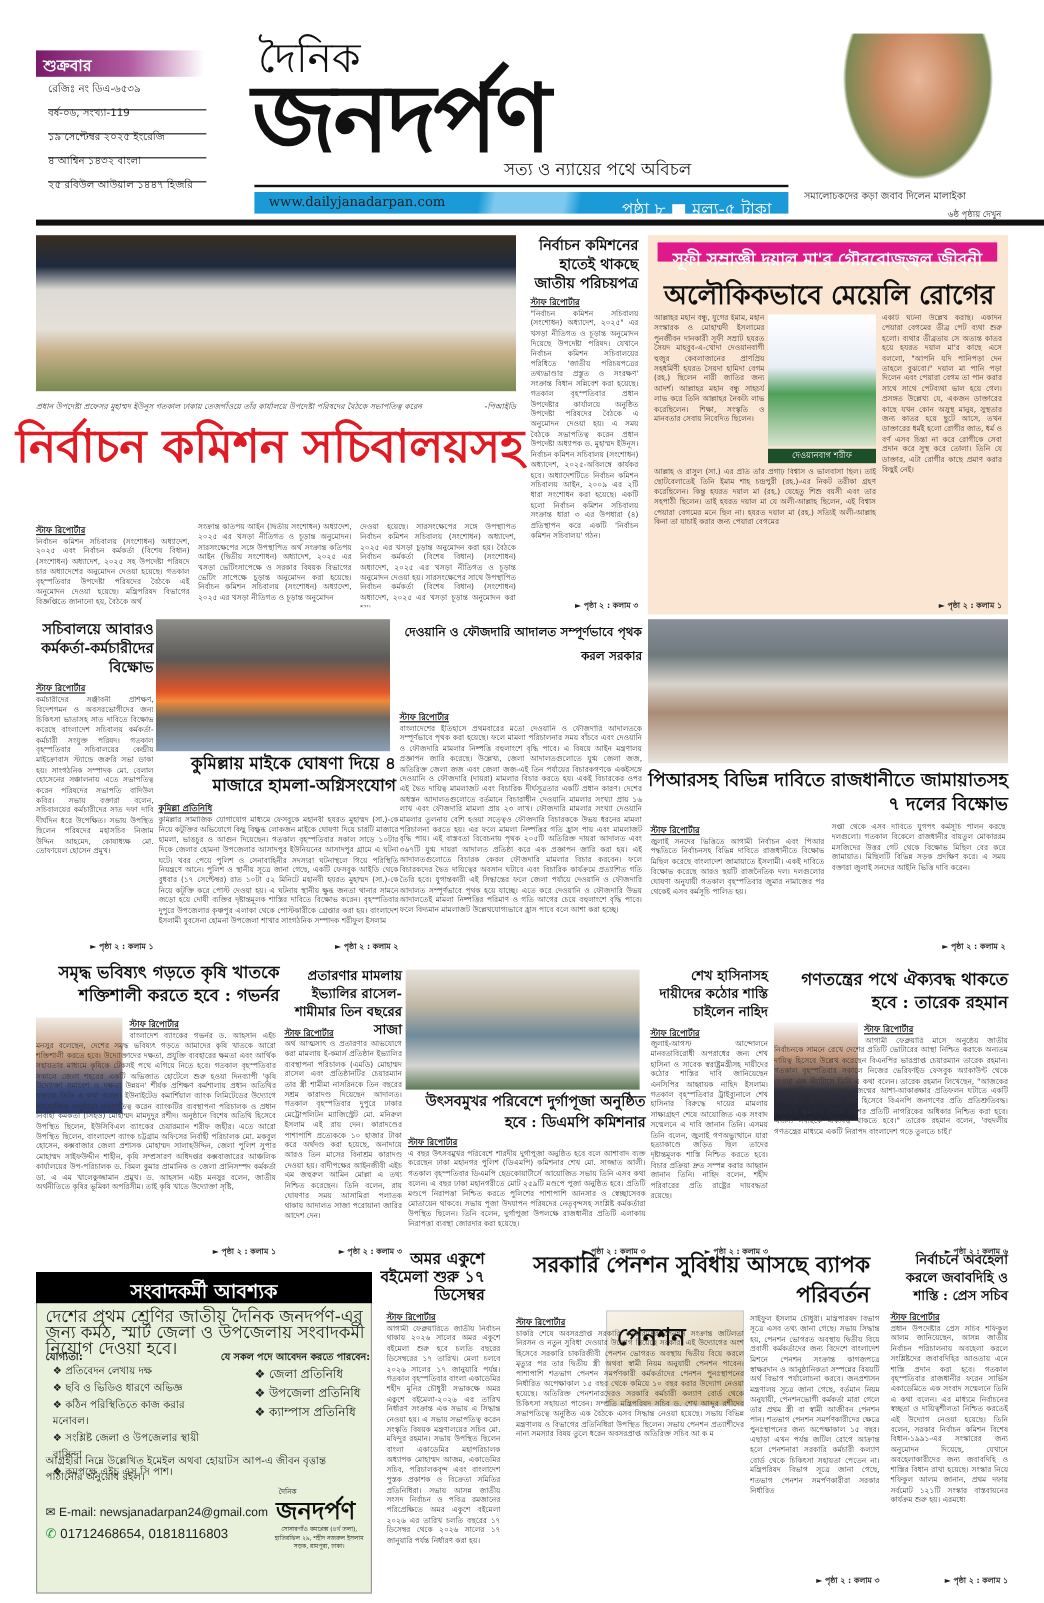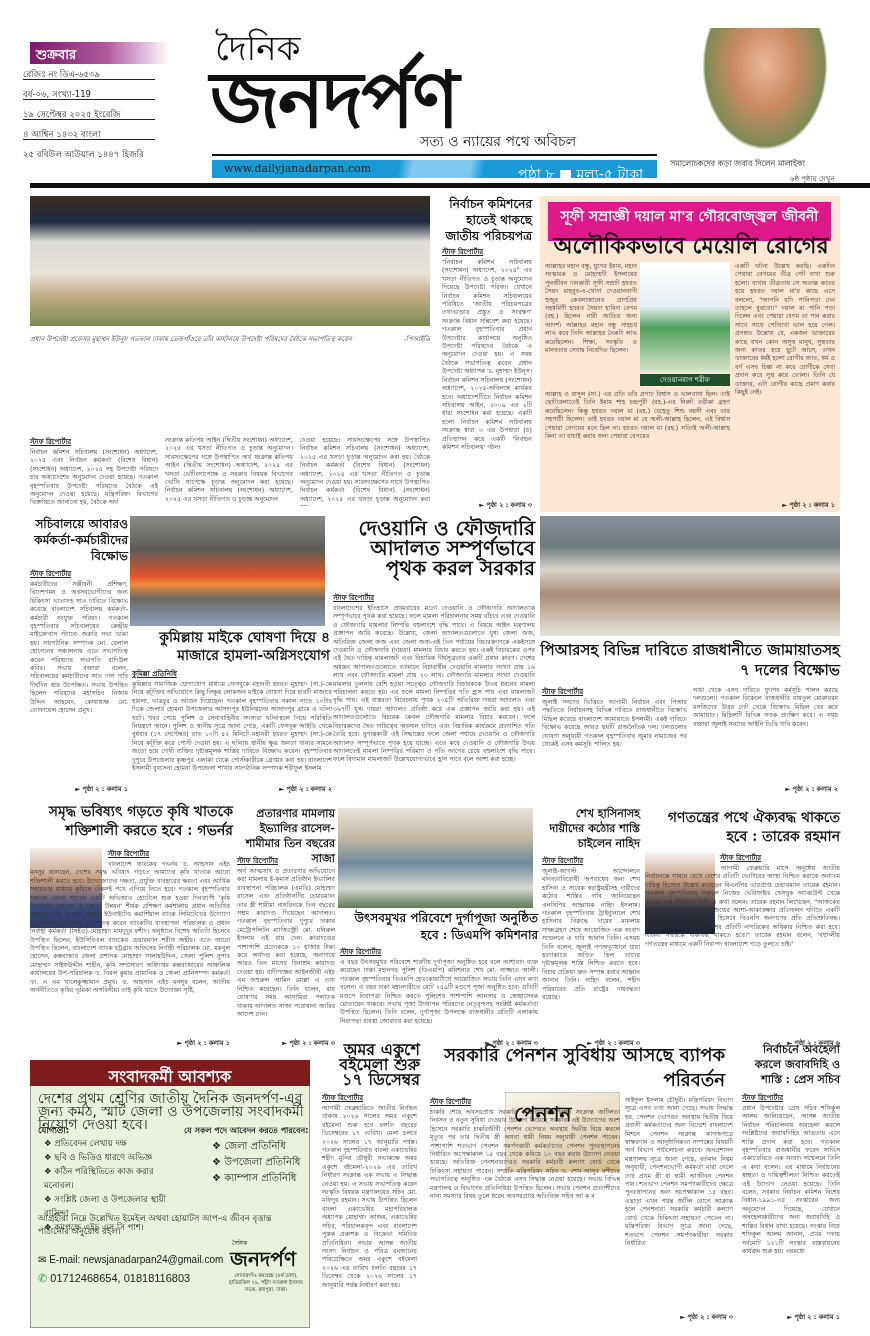--- a/index.html
+++ b/index.html
@@ -6,45 +6,45 @@
 body{width:870px;height:1336px;background:#fff;font-family:"DejaVu Sans",sans-serif;color:#222;position:relative;overflow:hidden}
 .abs{position:absolute}
 .txt{font-size:6.2px;line-height:8.4px;color:#333;text-align:justify;overflow:hidden}
 .rep{font-size:7px;font-weight:bold;text-decoration:underline;color:#222;margin-bottom:2px}
 .hl{font-family:"DejaVu Serif",serif;color:#111;text-align:right;font-weight:bold}
 .cont{font-size:6.5px;font-weight:bold;text-align:right}
 .img{background:linear-gradient(135deg,#9a8f80,#d9d2c4 40%,#7c7468);overflow:hidden}
 .rule{background:#111}
 
 #dayband{left:30px;top:42px;width:140px;height:22px;background:linear-gradient(90deg,#7a1a6a,#b05aa0 55%,#fff);color:#fff;font-size:13px;font-weight:bold;padding:3px 6px}
-.info{left:23px;width:132px;height:16px;font-size:8.5px;border-bottom:1px solid #222;padding-top:4px}
+.info{left:40px;width:132px;height:28px;font-size:8.5px;border-bottom:1px solid #222;padding-top:4px}
 #dainik{left:215px;top:22px;font-size:34px;font-family:"DejaVu Serif",serif;color:#111}
 #logo{left:210px;top:60px;font-size:78px;line-height:80px;font-weight:bold;color:#111;letter-spacing:-2px;font-family:"DejaVu Sans",sans-serif}
 #tagline{left:420px;top:130px;font-size:14px;color:#111}
 #urlbar{left:212px;top:160px;width:445px;height:18px;background:linear-gradient(100deg,#1a9bd7 42%,#7cc8ee 45%,#7cc8ee 58%,#1a9bd7 61%);color:#111}
 #urlbar .u{position:absolute;left:12px;top:2px;font-family:"DejaVu Serif",serif;font-size:11px;color:#222}
 #urlbar .p{position:absolute;right:14px;top:3px;font-size:14px;color:#fff}
 #topline{left:30px;top:183px;width:840px;height:5px}
 #celeb{left:700px;top:28px;width:130px;height:125px;background:radial-gradient(ellipse at 50% 30%,#e9b79a 0,#c98a63 35%,#7c8a55 65%,#fff 68%)}
 #celebcap{left:670px;top:157px;font-size:8px;color:#222}
 #celebpg{left:790px;top:173px;font-size:7px;color:#222}
 
 #leadimg{left:30px;top:196px;width:400px;height:130px;background:linear-gradient(180deg,#3a2e20 0,#1e2a3e 20%,#dcdad4 35%,#e6e1d8 60%,#c8b08a 75%,#7a8a50 100%)}
 #leadcap{left:30px;top:334px;width:400px;font-size:6.5px;font-style:italic;color:#333}
 #leadcap span.r{position:absolute;right:0}
 #leadhl{left:10px;top:350px;width:430px;font-size:38px;line-height:44px;color:#e01b24;text-align:center;font-family:"DejaVu Serif",serif;font-weight:bold}
 
 #sufi{left:540px;top:196px;width:300px;height:316px;background:#fbe6d3}
-#sufibar{left:548px;top:202px;width:283px;height:39px;background:#e0198a;color:#fff;font-size:14px;text-align:center;padding-top:3px;font-weight:bold}
+#sufibar{left:548px;top:202px;width:283px;height:16px;background:#e0198a;color:#fff;font-size:14px;text-align:center;padding-top:3px;font-weight:bold}
 #sufihl{left:545px;top:228px;width:292px;font-size:22px;text-align:center;color:#111;font-family:"DejaVu Serif",serif;font-weight:bold}
 #sufiimg{left:640px;top:262px;width:90px;height:110px;background:linear-gradient(180deg,#fff 0,#e8eef6 40%,#4fa05a 60%,#d8e4cf 100%)}
 #sufiimgcap{left:640px;top:374px;width:90px;font-size:7px;color:#fff;background:#1c4f2a;text-align:center;height:12px}
 
 #ad{left:30px;top:1060px;width:280px;height:268px;background:#e9f0dc;border:1px solid #999}
-#adtitle{left:30px;top:1060px;width:280px;height:26px;background:#7f1d1d;color:#fff;font-size:16px;font-weight:bold;text-align:center;padding-top:4px}
+#adtitle{left:30px;top:1060px;width:280px;height:26px;background:#000000;color:#fff;font-size:16px;font-weight:bold;text-align:center;padding-top:4px}
 .adli{font-size:8.5px;line-height:14px;color:#222}
 </style>
 </head>
 <body>
 
 <div id="dayband" class="abs">শুক্রবার</div>
 <div class="abs info" style="top:64px">রেজিঃ নং ডিএ-৬৫৩৯</div>
 <div class="abs info" style="top:84px">বর্ষ-০৬, সংখ্যা-119</div>
 <div class="abs info" style="top:104px">১৯ সেপ্টেম্বর ২০২৫ ইংরেজি</div>
 <div class="abs info" style="top:124px">৪ আশ্বিন ১৪৩২ বাংলা</div>
@@ -62,20 +62,21 @@
 <div id="celebcap" class="abs">সমালোচকদের কড়া জবাব দিলেন মালাইকা</div>
 <div id="celebpg" class="abs">৬ষ্ঠ পৃষ্ঠায় দেখুন</div>
 <div id="topline" class="abs rule"></div>
 
 <div id="leadimg" class="abs"></div>
 <div id="leadcap" class="abs">
   <span>প্রধান উপদেষ্টা প্রফেসর মুহাম্মদ ইউনূস গতকাল ঢাকায় তেজগাঁওয়ে তাঁর কার্যালয়ে উপদেষ্টা পরিষদের বৈঠকে সভাপতিত্ব করেন</span>
   <span class="r">-পিআইডি</span>
 </div>
 <div id="leadhl" class="abs">
+  <div>নির্বাচন কমিশন সচিবালয়সহ</div>
 </div>
 <div class="abs rep" style="left:30px;top:436px">স্টাফ রিপোর্টার</div>
 <div class="abs txt" style="left:30px;top:448px;width:128px;height:58px">নির্বাচন কমিশন সচিবালয় (সংশোধন) অধ্যাদেশ, ২০২৫ এবং নির্বাচন কর্মকর্তা (বিশেষ বিধান) (সংশোধন) অধ্যাদেশ, ২০২৫ সহ উপদেষ্টা পরিষদে চার অধ্যাদেশের অনুমোদন দেওয়া হয়েছে। গতকাল বৃহস্পতিবার উপদেষ্টা পরিষদের বৈঠকে এই অনুমোদন দেওয়া হয়েছে। মন্ত্রিপরিষদ বিভাগের বিজ্ঞপ্তিতে জানানো হয়, বৈঠকে অর্থ</div>
 <div class="abs txt" style="left:165px;top:436px;width:128px;height:70px">সংক্রান্ত কতিপয় আইন (দ্বিতীয় সংশোধন) অধ্যাদেশ, ২০২৫ এর খসড়া নীতিগত ও চূড়ান্ত অনুমোদন। সারসংক্ষেপের সঙ্গে উপস্থাপিত অর্থ সংক্রান্ত কতিপয় আইন (দ্বিতীয় সংশোধন) অধ্যাদেশ, ২০২৫ এর খসড়া ভেটিংসাপেক্ষে ও সরকার বিষয়ক বিভাগের ভেটিং সাপেক্ষে চূড়ান্ত অনুমোদন করা হয়েছে। নির্বাচন কমিশন সচিবালয় (সংশোধন) অধ্যাদেশ, ২০২৫ এর খসড়া নীতিগত ও চূড়ান্ত অনুমোদন</div>
 <div class="abs txt" style="left:300px;top:436px;width:130px;height:70px">দেওয়া হয়েছে। সারসংক্ষেপের সঙ্গে উপস্থাপিত নির্বাচন কমিশন সচিবালয় (সংশোধন) অধ্যাদেশ, ২০২৫ এর খসড়া চূড়ান্ত অনুমোদন করা হয়। বৈঠকে নির্বাচন কর্মকর্তা (বিশেষ বিধান) (সংশোধন) অধ্যাদেশ, ২০২৫ এর খসড়া নীতিগত ও চূড়ান্ত অনুমোদন দেওয়া হয়। সারসংক্ষেপের সাথে উপস্থাপিত নির্বাচন কর্মকর্তা (বিশেষ বিধান) (সংশোধন) অধ্যাদেশ, ২০২৫ এর খসড়া চূড়ান্ত অনুমোদন করা হয়।</div>
 
 <div class="abs hl" style="left:440px;top:196px;width:92px;font-size:12px;line-height:16px">নির্বাচন কমিশনের হাতেই থাকছে জাতীয় পরিচয়পত্র</div>
 <div class="abs rep" style="left:442px;top:246px">স্টাফ রিপোর্টার</div>
 <div class="abs txt" style="left:442px;top:258px;width:90px;height:248px">"নির্বাচন কমিশন সচিবালয় (সংশোধন) অধ্যাদেশ, ২০২৫" এর খসড়া নীতিগত ও চূড়ান্ত অনুমোদন দিয়েছে উপদেষ্টা পরিষদ। যেখানে নির্বাচন কমিশন সচিবালয়ের পরিধিতে 'জাতীয় পরিচয়পত্রের তথ্যভাণ্ডার প্রস্তুত ও সংরক্ষণ' সংক্রান্ত বিধান সন্নিবেশ করা হয়েছে। গতকাল বৃহস্পতিবার প্রধান উপদেষ্টার কার্যালয়ে অনুষ্ঠিত উপদেষ্টা পরিষদের বৈঠকে এ অনুমোদন দেওয়া হয়। এ সময় বৈঠকে সভাপতিত্ব করেন প্রধান উপদেষ্টা অধ্যাপক ড. মুহাম্মদ ইউনূস। নির্বাচন কমিশন সচিবালয় (সংশোধন) অধ্যাদেশ, ২০২৫-অবিলম্বে কার্যকর হবে। অধ্যাদেশটিতে নির্বাচন কমিশন সচিবালয় আইন, ২০০৯ এর ২টি ধারা সংশোধন করা হয়েছে। একটি হলো নির্বাচন কমিশন সচিবালয় সংক্রান্ত ধারা ৩ এর উপধারা (৪) প্রতিস্থাপন করে একটি 'নির্বাচন কমিশন সচিবালয়' গঠন।</div>
 <div class="abs cont" style="left:442px;top:500px;width:90px">► পৃষ্ঠা ২ : কলাম ৩</div>
@@ -94,21 +95,21 @@
 <div class="abs rep" style="left:30px;top:568px">স্টাফ রিপোর্টার</div>
 <div class="abs txt" style="left:30px;top:580px;width:98px;height:202px">কর্মচারীদের সঞ্জীবনী প্রশিক্ষণ, বিদেশগমন ও অবসরভোগীদের জন্য চিকিৎসা ভাতাসহ সাত দাবিতে বিক্ষোভ করেছে বাংলাদেশ সচিবালয় কর্মকর্তা-কর্মচারী সংযুক্ত পরিষদ। গতকাল বৃহস্পতিবার সচিবালয়ের কেন্দ্রীয় মাইক্রোবাস স্ট্যান্ডে জরুরি সভা ডাকা হয়। সাংগঠনিক সম্পাদক মো. বেলাল হোসেনের সঞ্চালনায় এতে সভাপতিত্ব করেন পরিষদের সভাপতি বাদিউল কবির। সভায় বক্তারা বলেন, সচিবালয়ের কর্মচারীদের সাত দফা দাবি দীর্ঘদিন ধরে উপেক্ষিত। সভায় উপস্থিত ছিলেন পরিষদের মহাসচিব নিজাম উদ্দিন আহমেদ, কোষাধ্যক্ষ মো. তোফায়েল হোসেন প্রমুখ।</div>
 <div class="abs cont" style="left:30px;top:784px;width:98px">► পৃষ্ঠা ২ : কলাম ১</div>
 
 <div class="abs img" style="left:130px;top:516px;width:195px;height:110px;background:linear-gradient(180deg,#8e8d89 0,#5b5a58 30%,#e2552a 55%,#f08a3a 62%,#6d6a63 75%,#8aa0b8 100%)"></div>
 <div class="abs hl" style="left:130px;top:628px;width:200px;font-size:14px;line-height:18px">কুমিল্লায় মাইকে ঘোষণা দিয়ে ৪ মাজারে হামলা-অগ্নিসংযোগ</div>
 <div class="abs rep" style="left:132px;top:668px">কুমিল্লা প্রতিনিধি</div>
 <div class="abs txt" style="left:132px;top:680px;width:200px;height:110px">কুমিল্লার সামাজিক যোগাযোগ মাধ্যমে ফেসবুকে মহানবী হযরত মুহাম্মদ (সা.)-কে নিয়ে কটূক্তির অভিযোগে কিছু বিক্ষুব্ধ লোকজন মাইকে ঘোষণা দিয়ে চারটি মাজারে হামলা, ভাঙচুর ও আগুন দিয়েছেন। গতকাল বৃহস্পতিবার সকাল সাড়ে ১০টার দিকে জেলার হোমনা উপজেলার আসাদপুর ইউনিয়নের আসাদপুর গ্রামে এ ঘটনা ঘটে। খবর পেয়ে পুলিশ ও সেনাবাহিনীর সদস্যরা ঘটনাস্থলে গিয়ে পরিস্থিতি নিয়ন্ত্রণে আনে। পুলিশ ও স্থানীয় সূত্রে জানা গেছে, একটি ফেসবুক আইডি থেকে বুধবার (১৭ সেপ্টেম্বর) রাত ১০টা ৫২ মিনিটে মহানবী হযরত মুহাম্মদ (সা.)-কে নিয়ে কটূক্তি করে পোস্ট দেওয়া হয়। এ ঘটনায় স্থানীয় ক্ষুব্ধ জনতা থানার সামনে জড়ো হয়ে দোষী ব্যক্তির দৃষ্টান্তমূলক শাস্তির দাবিতে বিক্ষোভ করেন। বৃহস্পতিবার দুপুরে উপজেলার কৃষ্ণপুর এলাকা থেকে পোস্টকারীকে গ্রেপ্তার করা হয়। বাংলাদেশ ইসলামী যুবসেনা হোমনা উপজেলা শাখার সাংগঠনিক সম্পাদক শরীফুল ইসলাম</div>
 <div class="abs cont" style="left:132px;top:784px;width:200px">► পৃষ্ঠা ২ : কলাম ২</div>
 
-<div class="abs hl" style="left:330px;top:518px;width:205px;font-size:20px;line-height:20px">দেওয়ানি ও ফৌজদারি আদালত সম্পূর্ণভাবে পৃথক করল সরকার</div>
+<div class="abs hl" style="left:330px;top:518px;width:205px;font-size:10px;line-height:20px">দেওয়ানি ও ফৌজদারি আদালত সম্পূর্ণভাবে পৃথক করল সরকার</div>
 <div class="abs rep" style="left:333px;top:592px">স্টাফ রিপোর্টার</div>
 <div class="abs txt" style="left:333px;top:604px;width:202px;height:190px">বাংলাদেশের ইতিহাসে প্রথমবারের মতো দেওয়ানি ও ফৌজদারি আদালতকে সম্পূর্ণভাবে পৃথক করা হয়েছে। ফলে মামলা পরিচালনার সময় বাঁচবে এবং দেওয়ানি ও ফৌজদারি মামলার নিষ্পত্তি বহুলাংশে বৃদ্ধি পাবে। এ বিষয়ে আইন মন্ত্রণালয় প্রজ্ঞাপন জারি করেছে। উল্লেখ্য, জেলা আদালতগুলোতে যুগ্ম জেলা জজ, অতিরিক্ত জেলা জজ এবং জেলা জজ-এই তিন পর্যায়ের বিচারকগণকে একইসঙ্গে দেওয়ানি ও ফৌজদারি (দায়রা) মামলার বিচার করতে হয়। একই বিচারকের ওপর এই দ্বৈত দায়িত্ব মামলাজট এবং বিচারিক দীর্ঘসূত্রতার একটি প্রধান কারণ। দেশের অধস্তন আদালতগুলোতে বর্তমানে বিচারাধীন দেওয়ানি মামলার সংখ্যা প্রায় ১৬ লাখ এবং ফৌজদারি মামলা প্রায় ২৩ লাখ। ফৌজদারি মামলার সংখ্যা দেওয়ানি মামলার তুলনায় বেশি হওয়া সত্ত্বেও ফৌজদারি বিচারককে উভয় ধরনের মামলা পরিচালনা করতে হয়। এর ফলে মামলা নিষ্পত্তির গতি হ্রাস পায় এবং মামলাজট বৃদ্ধি পায়। এই বাস্তবতা বিবেচনায় পৃথক ২০৫টি অতিরিক্ত দায়রা আদালত এবং ৩৬৭টি যুগ্ম দায়রা আদালত প্রতিষ্ঠা করে এক প্রজ্ঞাপন জারি করা হয়। এই আদালতগুলোতে বিচারক কেবল ফৌজদারি মামলার বিচার করবেন। ফলে বিচারকদের দ্বৈত দায়িত্বের অবসান ঘটাবে এবং বিচারিক কার্যক্রমে প্রত্যাশিত গতি তৈরি হবে। যুগান্তকারী এই সিদ্ধান্তের ফলে জেলা পর্যায়ে দেওয়ানি ও ফৌজদারি আদালত সম্পূর্ণভাবে পৃথক হয়ে যাচ্ছে। এতে করে দেওয়ানি ও ফৌজদারি উভয় আদালতেই মামলা নিষ্পত্তির পরিমাণ ও গতি আগের চেয়ে বহুলাংশে বৃদ্ধি পাবে। ফলে বিদ্যমান মামলাজট উল্লেখযোগ্যভাবে হ্রাস পাবে বলে আশা করা হচ্ছে।</div>
 
 <div class="abs img" style="left:540px;top:516px;width:300px;height:120px;background:linear-gradient(180deg,#8a8f9a 0,#6f7a7d 25%,#d8d4cc 45%,#a98c76 65%,#e9e4dc 100%)"></div>
 <div class="abs hl" style="left:540px;top:640px;width:300px;font-size:15px;line-height:20px">পিআরসহ বিভিন্ন দাবিতে রাজধানীতে জামায়াতসহ ৭ দলের বিক্ষোভ</div>
 <div class="abs rep" style="left:542px;top:686px">স্টাফ রিপোর্টার</div>
 <div class="abs txt" style="left:542px;top:698px;width:145px;height:95px">জুলাই সনদের ভিত্তিতে আগামী নির্বাচন এবং পিআর পদ্ধতিতে নির্বাচনসহ বিভিন্ন দাবিতে রাজধানীতে বিক্ষোভ মিছিল করেছে বাংলাদেশ জামায়াতে ইসলামী। একই দাবিতে বিক্ষোভ করেছে আরও ছয়টি রাজনৈতিক দল। দলগুলোর ঘোষণা অনুযায়ী গতকাল বৃহস্পতিবার জুমার নামাজের পর থেকেই এসব কর্মসূচি পালিত হয়।</div>
 <div class="abs txt" style="left:693px;top:686px;width:145px;height:96px">সপ্তা থেকে এসব দাবিতে যুগপৎ কর্মসূচি পালন করছে দলগুলো। গতকাল বিকেলে রাজধানীর বায়তুল মোকাররম মসজিদের উত্তর গেট থেকে বিক্ষোভ মিছিল বের করে জামায়াত। মিছিলটি বিভিন্ন সড়ক প্রদক্ষিণ করে। এ সময় বক্তারা জুলাই সনদের আইনি ভিত্তি দাবি করেন।</div>
 <div class="abs cont" style="left:693px;top:784px;width:145px">► পৃষ্ঠা ২ : কলাম ২</div>
 
@@ -161,21 +162,21 @@
 <div class="abs" style="left:38px;top:1254px;font-size:10px;font-family:'Liberation Sans',sans-serif">
   <span>✉ </span><span>E-mail: newsjanadarpan24@gmail.com</span>
 </div>
 <div class="abs" style="left:38px;top:1272px;font-size:11px;font-family:'Liberation Sans',sans-serif">
   <span style="color:#1a9c3c">✆ </span><span>01712468654, 01818116803</span>
 </div>
 <div class="abs" style="left:232px;top:1238px;font-size:6px">দৈনিক</div>
 <div class="abs" style="left:230px;top:1244px;font-size:20px;font-weight:bold;color:#111">জনদর্পণ</div>
 <div class="abs" style="left:224px;top:1272px;width:84px;font-size:5px;line-height:7px;text-align:center">সোনারগাঁও কমপ্লেক্স (৪র্থ তলা), হাতিরঝিল ২৯, শহীদ নজরুল ইসলাম সড়ক, রামপুরা, ঢাকা।</div>
 
-<div class="abs hl" style="left:320px;top:1042px;width:100px;font-size:16px;line-height:15px">অমর একুশে বইমেলা শুরু ১৭ ডিসেম্বর</div>
+<div class="abs hl" style="left:304px;top:1042px;width:100px;font-size:13px;line-height:15px">অমর একুশে বইমেলা শুরু ১৭ ডিসেম্বর</div>
 <div class="abs rep" style="left:322px;top:1092px">স্টাফ রিপোর্টার</div>
 <div class="abs txt" style="left:322px;top:1104px;width:95px;height:222px">আগামী ফেব্রুয়ারিতে জাতীয় নির্বাচন থাকায় ২০২৬ সালের অমর একুশে বইমেলা শুরু হবে চলতি বছরের ডিসেম্বরের ১৭ তারিখ। মেলা চলবে ২০২৬ সালের ১৭ জানুয়ারি পর্যন্ত। গতকাল বৃহস্পতিবার বাংলা একাডেমির শহীদ মুনির চৌধুরী সভাকক্ষে অমর একুশে বইমেলা-২০২৬ এর তারিখ নির্ধারণ সংক্রান্ত এক সভায় এ সিদ্ধান্ত নেওয়া হয়। এ সভায় সভাপতিত্ব করেন সংস্কৃতি বিষয়ক মন্ত্রণালয়ের সচিব মো. মফিদুর রহমান। সভায় উপস্থিত ছিলেন বাংলা একাডেমির মহাপরিচালক অধ্যাপক মোহাম্মদ আজম, একাডেমির সচিব, পরিচালকবৃন্দ এবং বাংলাদেশ পুস্তক প্রকাশক ও বিক্রেতা সমিতির প্রতিনিধিরা। সভায় আসন্ন জাতীয় সংসদ নির্বাচন ও পবিত্র রমজানের পরিপ্রেক্ষিতে অমর একুশে বইমেলা ২০২৬ এর তারিখ চলতি বছরের ১৭ ডিসেম্বর থেকে ২০২৬ সালের ১৭ জানুয়ারি পর্যন্ত নির্ধারণ করা হয়।</div>
 
 <div class="abs hl" style="left:425px;top:1042px;width:300px;font-size:18px;line-height:25px">সরকারি পেনশন সুবিধায় আসছে ব্যাপক পরিবর্তন</div>
 <div class="abs rep" style="left:430px;top:1096px">স্টাফ রিপোর্টার</div>
 <div class="abs" style="left:505px;top:1092px;width:115px;height:80px;background:linear-gradient(160deg,#f7f3ea 0,#e6d9bf 60%,#d2b98b 100%);border:1px solid #ccc">
   <div style="font-size:20px;font-weight:bold;padding:6px 0 0 8px;color:#111">পেনশন</div>
 </div>
 <div class="abs txt" style="left:430px;top:1108px;width:190px;height:218px">চাকরি শেষে অবসরপ্রাপ্ত সরকারি কর্মচারীদের পেনশন সংক্রান্ত জটিলতা নিরসন ও নতুন সুবিধা দেওয়ার উদ্যোগ নিয়েছে সরকার। এই উদ্যোগের অংশ হিসেবে সরকারি চাকরিজীবী পেনশন ভোগরত অবস্থায় দ্বিতীয় বিয়ে করলে মৃত্যুর পর তার দ্বিতীয় স্ত্রী অথবা স্বামী নিয়ম অনুযায়ী পেনশন পাবেন। পাশাপাশি শতভাগ পেনশন সমর্পণকারী কর্মকর্তাদের পেনশন পুনঃস্থাপনের নির্ধারিত অপেক্ষাকাল ১৫ বছর থেকে কমিয়ে ১০ বছর করার উদ্যোগ নেওয়া হয়েছে। অতিরিক্ত পেনশনারদেরও সরকারি কর্মচারী কল্যাণ বোর্ড থেকে চিকিৎসা সহায়তা পাবেন। সম্প্রতি মন্ত্রিপরিষদ সচিব ড. শেখ আব্দুর রশীদের সভাপতিত্বে অনুষ্ঠিত এক বৈঠকে এসব সিদ্ধান্ত নেওয়া হয়েছে। সভায় বিভিন্ন মন্ত্রণালয় ও বিভাগের প্রতিনিধিরা উপস্থিত ছিলেন। সভায় পেনশন প্রত্যাশীদের নানা সমস্যার বিষয় তুলে ধরেন অবসরপ্রাপ্ত অতিরিক্ত সচিব আ ক ম</div>
 <div class="abs txt" style="left:625px;top:1096px;width:108px;height:215px">সাইফুল ইসলাম চৌধুরী। মন্ত্রিপরিষদ বিভাগ সূত্রে এসব তথ্য জানা গেছে। সভায় সিদ্ধান্ত হয়, পেনশন ভোগরত অবস্থায় দ্বিতীয় বিয়ে প্রবাসী কর্মকর্তাদের জন্য বিদেশে বাংলাদেশ মিশনে পেনশন সংক্রান্ত কাগজপত্রে স্বাক্ষরদান ও আনুষ্ঠানিকতা সম্পন্নের বিষয়টি অর্থ বিভাগ পর্যালোচনা করবে। জনপ্রশাসন মন্ত্রণালয় সূত্রে জানা গেছে, বর্তমান নিয়ম অনুযায়ী, পেনশনভোগী কর্মকর্তা মারা গেলে তার প্রথম স্ত্রী বা স্বামী আজীবন পেনশন পান। শতভাগ পেনশন সমর্পণকারীদের ক্ষেত্রে পুনঃস্থাপনের জন্য অপেক্ষাকাল ১৫ বছর। এছাড়া এখন পর্যন্ত জটিল রোগে আক্রান্ত হলে পেনশনারা সরকারি কর্মচারী কল্যাণ বোর্ড থেকে চিকিৎসা সহায়তা পেতেন না। মন্ত্রিপরিষদ বিভাগ সূত্রে জানা গেছে, শতভাগ পেনশন সমর্পণকারীরা সরকার নির্ধারিত</div>

